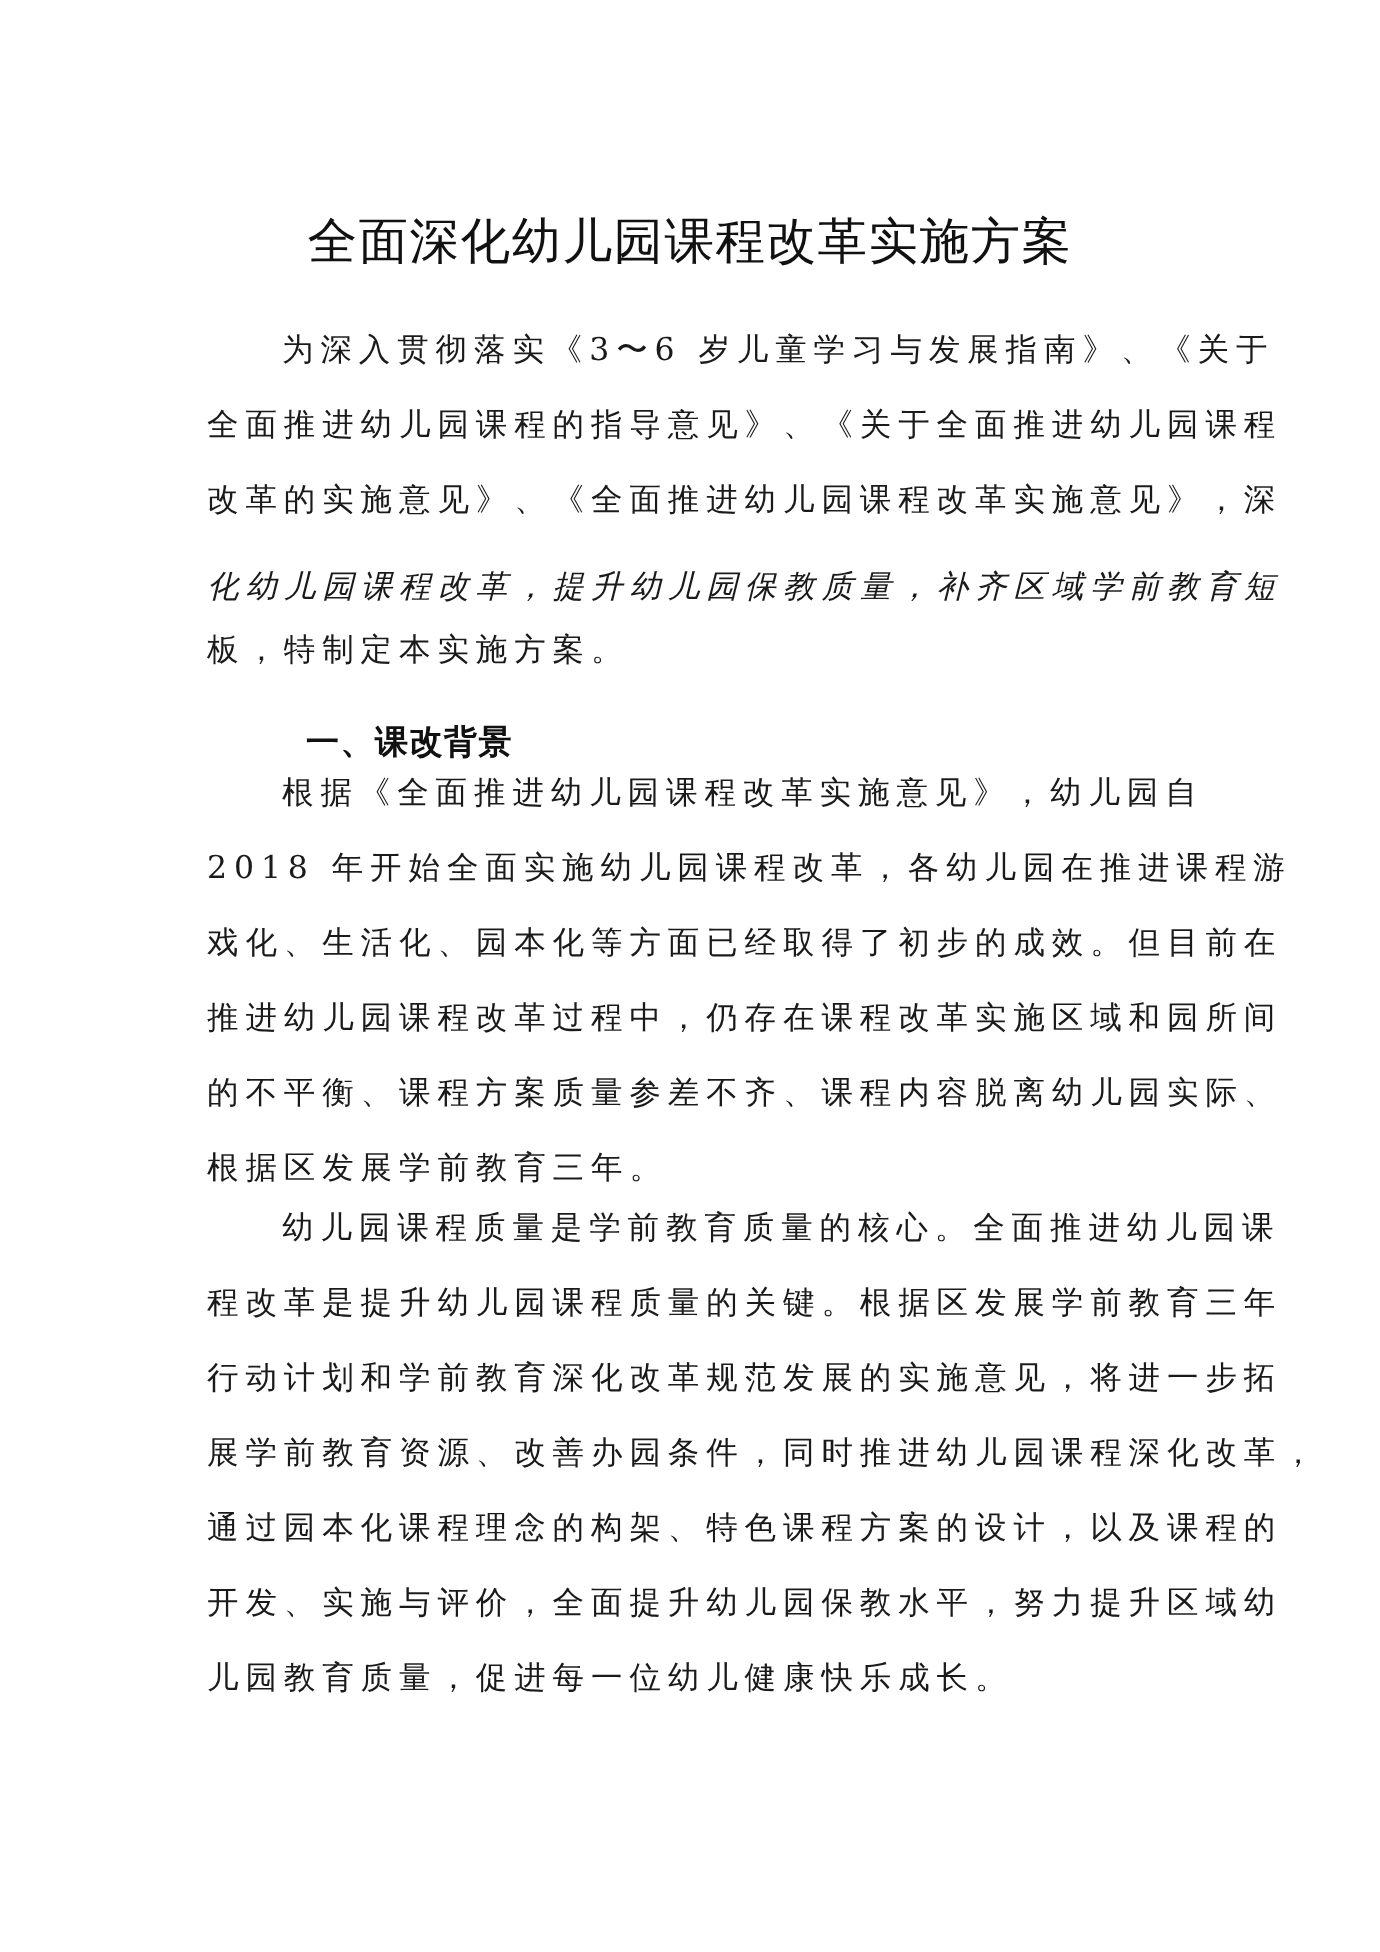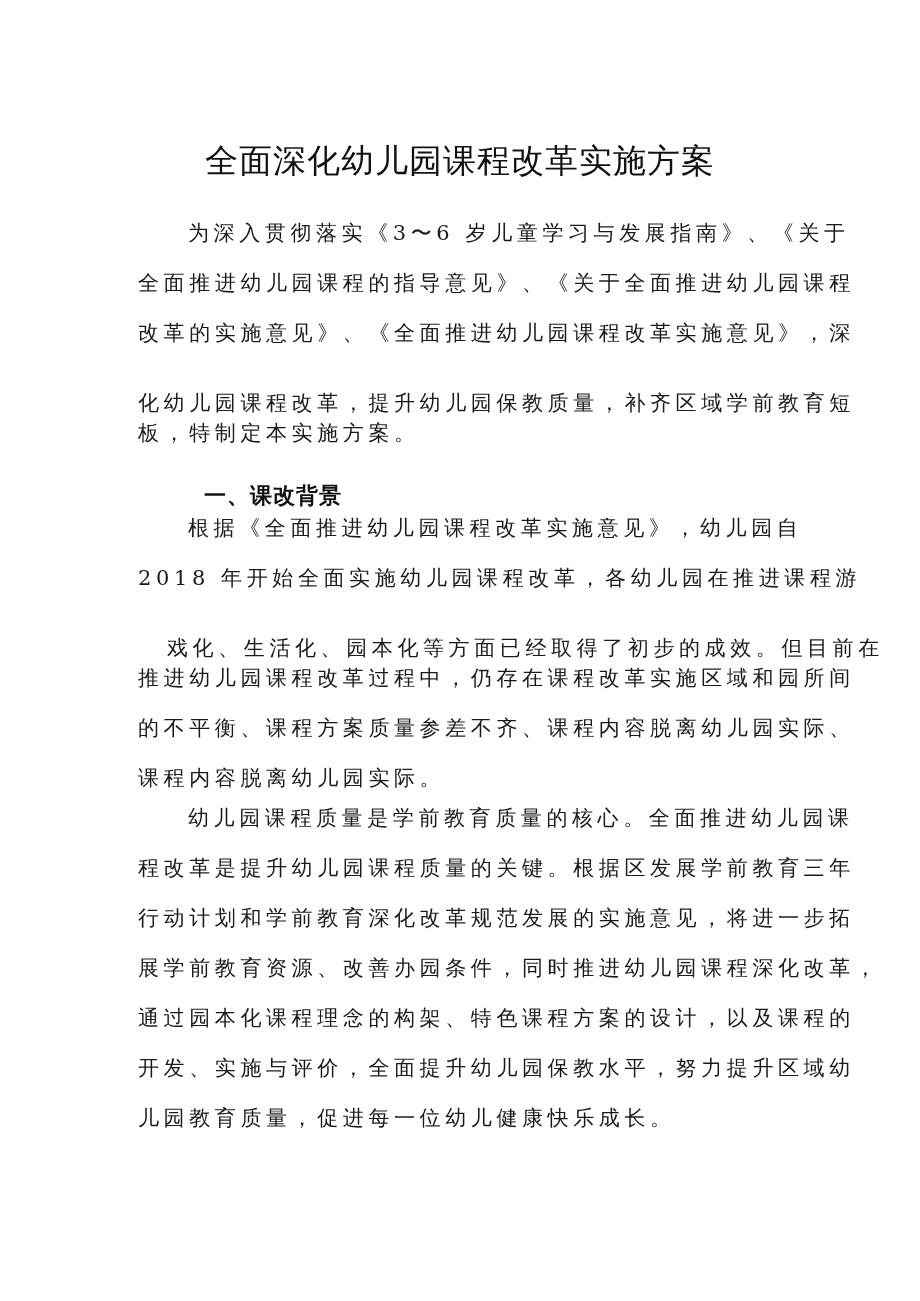--- a/index.html
+++ b/index.html
@@ -64,33 +64,33 @@
 <body>
 
 <div class="page">
 
   <h1 class="title">全面深化幼儿园课程改革实施方案</h1>
 
   <div>
     <div class="line indent" style="top:218px;">为深入贯彻落实《3〜6 岁儿童学习与发展指南》、《关于</div>
     <div class="line" style="top:268px;">全面推进幼儿园课程的指导意见》、《关于全面推进幼儿园课程</div>
     <div class="line" style="top:318px;">改革的实施意见》、《全面推进幼儿园课程改革实施意见》，深</div>
-    <div class="line" style="top:388px;">化幼儿园课程改革，提升幼儿园保教质量，补齐区域学前教育短</div>
+    <div class="line" style="top:376px;font-style:italic;">化幼儿园课程改革，提升幼儿园保教质量，补齐区域学前教育短</div>
     <div class="line last" style="top:418px;">板，特制定本实施方案。</div>
   </div>
 
   <h2 class="heading" style="top:465px;">一、课改背景</h2>
 
   <div>
     <div class="line indent last" style="top:513px;">根据《全面推进幼儿园课程改革实施意见》，幼儿园自</div>
     <div class="line" style="top:563px;">2018 年开始全面实施幼儿园课程改革，各幼儿园在推进课程游</div>
-    <div class="line" style="top:633px;margin-left:29px;">戏化、生活化、园本化等方面已经取得了初步的成效。但目前在</div>
+    <div class="line" style="top:613px;">戏化、生活化、园本化等方面已经取得了初步的成效。但目前在</div>
     <div class="line" style="top:663px;">推进幼儿园课程改革过程中，仍存在课程改革实施区域和园所间</div>
     <div class="line" style="top:713px;">的不平衡、课程方案质量参差不齐、课程内容脱离幼儿园实际、</div>
-    <div class="line last" style="top:763px;">课程内容脱离幼儿园实际。</div>
+    <div class="line last" style="top:763px;">根据区发展学前教育三年。</div>
   </div>
 
   <div>
     <div class="line indent" style="top:803px;">幼儿园课程质量是学前教育质量的核心。全面推进幼儿园课</div>
     <div class="line" style="top:853px;">程改革是提升幼儿园课程质量的关键。根据区发展学前教育三年</div>
     <div class="line" style="top:903px;">行动计划和学前教育深化改革规范发展的实施意见，将进一步拓</div>
     <div class="line" style="top:953px;">展学前教育资源、改善办园条件，同时推进幼儿园课程深化改革，</div>
     <div class="line" style="top:1003px;">通过园本化课程理念的构架、特色课程方案的设计，以及课程的</div>
     <div class="line" style="top:1053px;">开发、实施与评价，全面提升幼儿园保教水平，努力提升区域幼</div>
     <div class="line last" style="top:1103px;">儿园教育质量，促进每一位幼儿健康快乐成长。</div>

